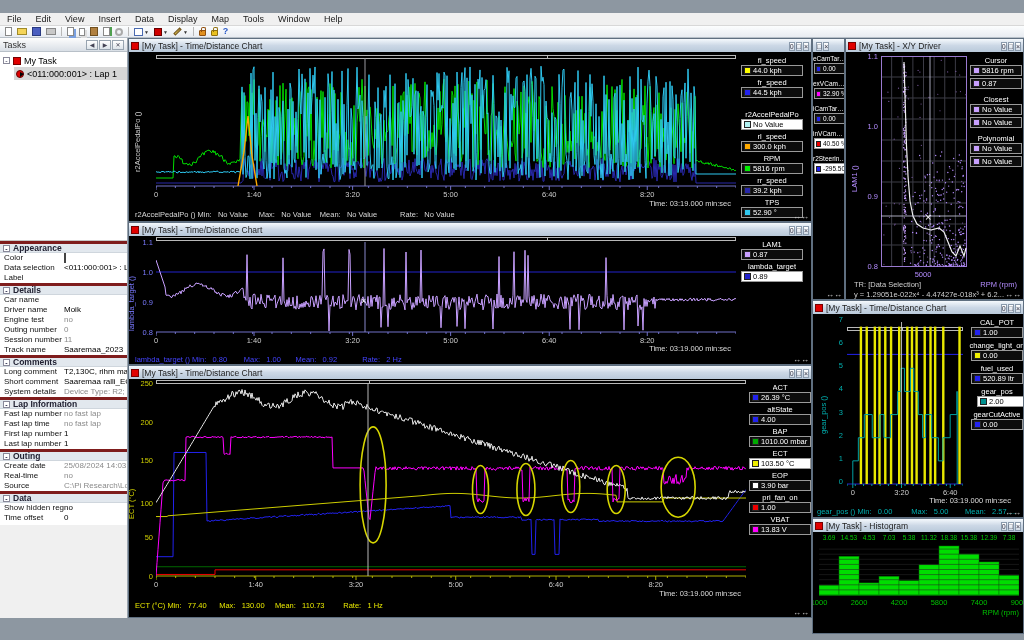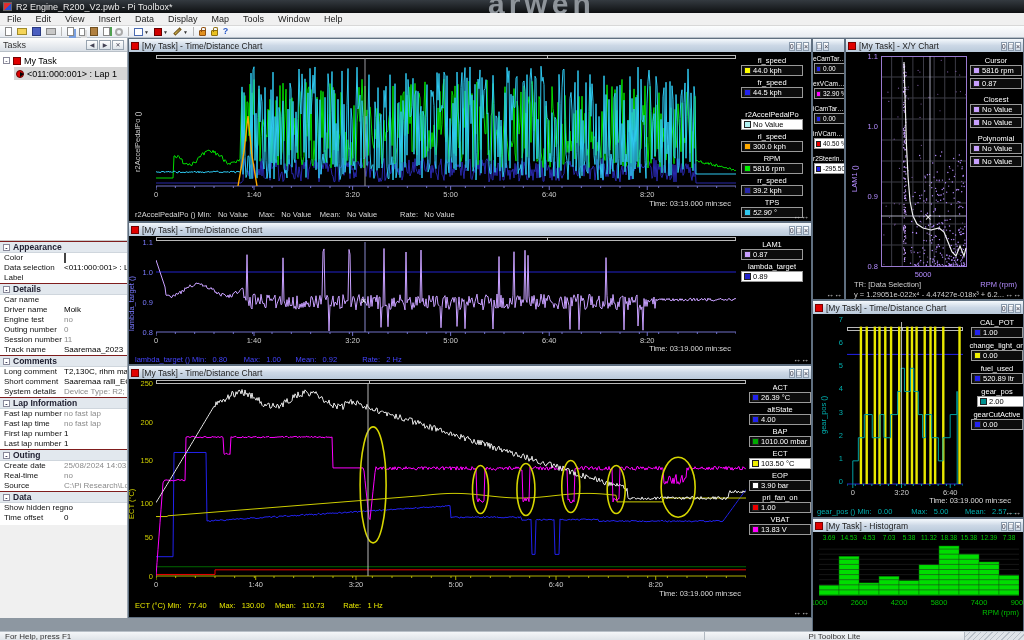--- a/index.html
+++ b/index.html
@@ -39,21 +39,21 @@
 .panelhead{height:14px;background:linear-gradient(#fdfdfd,#d9dfe6);border-bottom:1px solid #b8c0c8;display:flex;align-items:center;font-size:9px;color:#333;padding:0 3px}
 .phbtn{width:12px;height:10px;border:1px solid #98a4b0;background:linear-gradient(#fff,#dde4ea);font-size:6px;line-height:9px;text-align:center;color:#445;margin-left:1px}
 .tree{height:189px;background:#fff;border-bottom:1px solid #c8c8c8;font-size:9px;padding-top:2px}
 .treerow{height:13px;display:flex;align-items:center;gap:3px;padding-left:3px;white-space:nowrap}
 .treerow.sel{background:#d6d6d6;margin-left:14px;padding-left:2px}
 .expbox{width:7px;height:7px;border:1px solid #889;background:#fff;font-size:7px;line-height:5px;text-align:center;color:#335;flex:none}
 .sqred{width:8px;height:8px;background:#e00000;border:1px solid #700;flex:none}
 .lapdot{width:8px;height:8px;background:#e00000;border-radius:50%;border:1px solid #600;position:relative;flex:none}
 .lapdot::after{content:"";position:absolute;left:3px;top:1px;width:0;height:0;border-left:4px solid #000;border-top:2px solid transparent;border-bottom:3px solid transparent}
 .props{height:284px;overflow:hidden;background:#fff}
-.psec{height:12px;line-height:12px;background:#e2e8ee;border-top:1px solid #7f1d1d;border-bottom:1px solid #cfd6dd;font-size:8.5px;font-weight:bold;color:#223;padding-left:3px;display:flex;align-items:center;gap:3px}
+.psec{height:12px;line-height:12px;background:#e2e8ee;border-top:3px solid #7f1d1d;border-bottom:1px solid #cfd6dd;font-size:8.5px;font-weight:bold;color:#223;padding-left:3px;display:flex;align-items:center;gap:3px}
 .prow{height:10px;display:flex;font-size:8px;line-height:10px;background:#fff}
 .plabel{width:64px;flex:none;padding-left:4px;color:#111;white-space:nowrap;overflow:hidden}
 .pval{flex:1;color:#000;white-space:nowrap;overflow:hidden}
 .pval.muted{color:#8a8a8a}
 .colorswatch{width:58px;height:7px;background:#d40000;border:1px solid #444;margin-top:1px}
 
 .win{position:absolute;border:1px solid #5f6f80;background:#000;z-index:10}
 .wtitle{height:13px;background:linear-gradient(#f5f9fd,#ccd8e6 50%,#b9c9da);display:flex;align-items:center;gap:3px;padding:0 2px;font-size:8.5px;color:#222}
 .redicon{width:8px;height:8px;background:#e00000;border:1px solid #700;flex:none}
 .wtext{white-space:nowrap;overflow:hidden;flex:1}
@@ -78,25 +78,20 @@
 .statusbar{position:absolute;left:0;top:631px;width:1024px;height:9px;background:linear-gradient(#f4f6f8,#dfe4e9);border-top:1px solid #b8c0c8;display:flex;align-items:center;font-size:8px;color:#333;z-index:25}
 .sb-left{flex:1;padding-left:5px}
 .sb-mid{width:260px;border-left:1px solid #b0b8c0;text-align:center}
 .sb-grip{width:60px;height:100%;border-left:1px solid #b0b8c0;background:repeating-linear-gradient(135deg,#dfe4e9 0 3px,#b8c0c8 3px 4px)}
 </style>
 </head>
 <body>
 
 <div id="app">
 
-  <div class="titlebar">
-    <span class="appicon"></span>
-    <span class="ttext">R2 Engine_R200_V2.pwb - Pi Toolbox*</span>
-    <span class="watermark">arwen</span>
-  </div>
 
   <div class="menubar" id="menubar">
       <span class="menu-item">File</span>
       <span class="menu-item">Edit</span>
       <span class="menu-item">View</span>
       <span class="menu-item">Insert</span>
       <span class="menu-item">Data</span>
       <span class="menu-item">Display</span>
       <span class="menu-item">Map</span>
       <span class="menu-item">Tools</span>
@@ -320,21 +315,21 @@
           <div class="lg-box" style="width: 62px; margin-bottom: 2px;">
             <span class="lg-sw" style="background: rgb(0, 238, 0);"></span>
             <span>5816 rpm</span>
           </div>
           <div class="lg-name">rr_speed</div>
           <div class="lg-box" style="width: 62px; margin-bottom: 2px;">
             <span class="lg-sw" style="background: rgb(40, 40, 170);"></span>
             <span>39.2 kph</span>
           </div>
           <div class="lg-name">TPS</div>
-          <div class="lg-box" style="width: 62px; margin-bottom: 2px; font-style: italic;">
+          <div class="lg-box" style="width: 62px; margin-bottom: 2px;">
             <span class="lg-sw" style="background: rgb(48, 200, 240);"></span>
             <span>52.90 °</span>
           </div>
         </div>
         <div class="rslider" style="left: 27px; top: 3px; width: 580px;">
           <span class="rdiv" style="left: 390px;"></span>
         </div>
         <svg width="580" height="134" style="position:absolute;left:27px;top:6px">
           <line x1="0" y1="128" x2="580" y2="128" stroke="#7070c8" stroke-width="1"></line>
           <line x1="0" y1="128" x2="0" y2="130" stroke="#7070c8"></line>
@@ -627,21 +622,21 @@
             <span style="white-space: nowrap;">-295.50 °</span>
           </div>
         </div>
         <div class="pan">↔↔</div>
       </div>
   </div>
 
   <div class="win" id="winxy" style="left:845px;top:38px;width:179px;height:262px">
     <div class="wtitle">
       <span class="redicon"></span>
-      <span class="wtext">[My Task] - X/Y Chart</span>
+      <span class="wtext">[My Task] - X/Y Driver</span>
       <span class="wbtns"><span class="wbtn">0</span><span class="wbtn">□</span><span class="wbtn">×</span></span>
     </div>
     <div class="wbody" id="xybody">
         <svg width="87" height="212" style="position:absolute;left:35px;top:4px">
           <line x1="10.625" y1="0" x2="10.625" y2="210" stroke="#3c3c46"></line>
           <line x1="21.25" y1="0" x2="21.25" y2="210" stroke="#3c3c46"></line>
           <line x1="31.875" y1="0" x2="31.875" y2="210" stroke="#3c3c46"></line>
           <line x1="42.5" y1="0" x2="42.5" y2="210" stroke="#3c3c46"></line>
           <line x1="53.125" y1="0" x2="53.125" y2="210" stroke="#3c3c46"></line>
           <line x1="63.75" y1="0" x2="63.75" y2="210" stroke="#3c3c46"></line>
@@ -1292,18 +1287,13 @@
         <div class="axlbl" style="left: -8px; top: 66px; width: 28px; color: rgb(0, 192, 0);">1000</div>
         <div class="axlbl" style="left: 32px; top: 66px; width: 28px; color: rgb(0, 192, 0);">2600</div>
         <div class="axlbl" style="left: 72px; top: 66px; width: 28px; color: rgb(0, 192, 0);">4200</div>
         <div class="axlbl" style="left: 112px; top: 66px; width: 28px; color: rgb(0, 192, 0);">5800</div>
         <div class="axlbl" style="left: 152px; top: 66px; width: 28px; color: rgb(0, 192, 0);">7400</div>
         <div class="axlbl" style="left: 192px; top: 66px; width: 28px; color: rgb(0, 192, 0);">9000</div>
         <div class="tlabel" style="right: 4px; top: 76px; color: rgb(0, 192, 0);">RPM (rpm)</div>
       </div>
   </div>
 
-  <div class="statusbar">
-    <span class="sb-left">For Help, press F1</span>
-    <span class="sb-mid">Pi Toolbox Lite</span>
-    <span class="sb-grip"></span>
-  </div>
 </div>
 
 </body></html>

